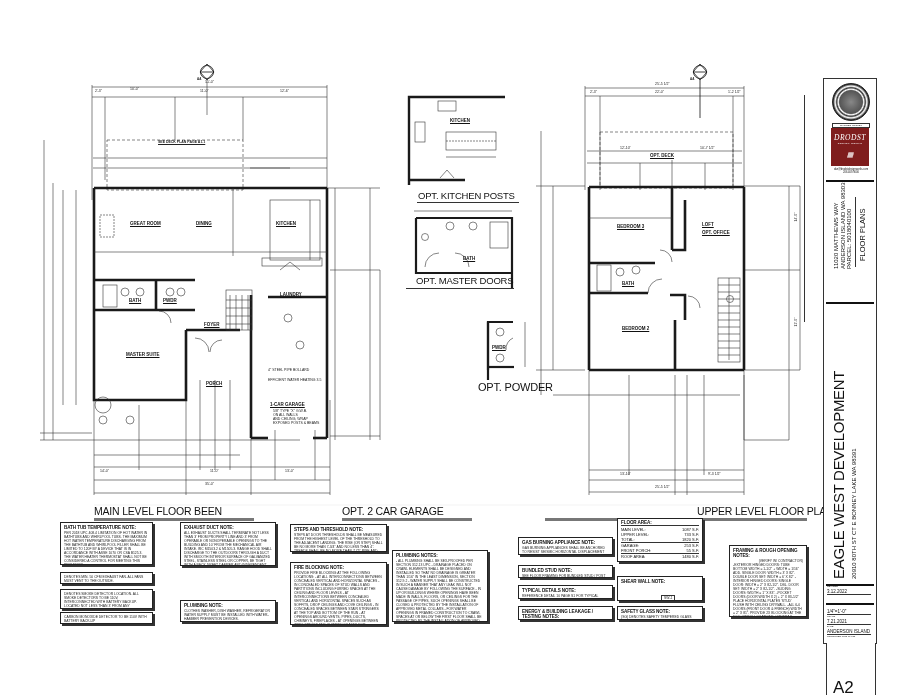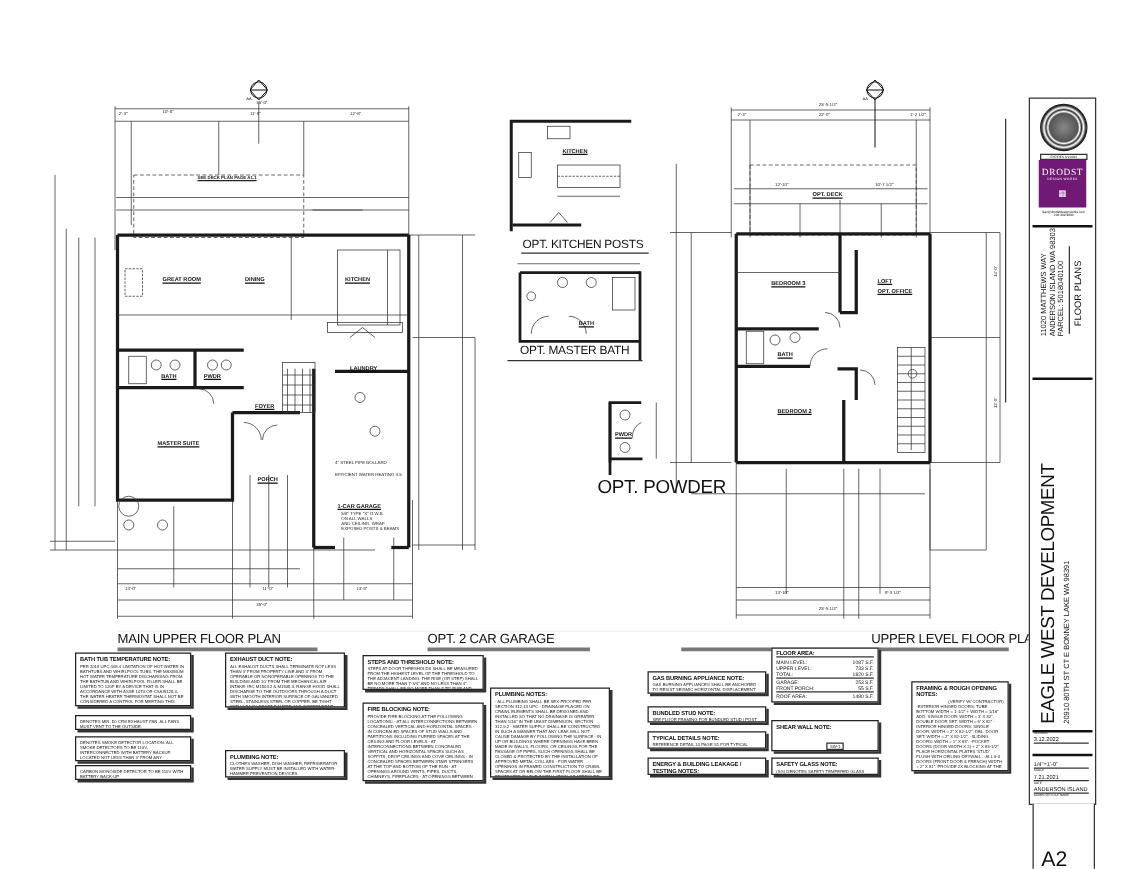--- a/index.html
+++ b/index.html
@@ -264,36 +264,36 @@
     <div>AND CEILING, WRAP</div>
     <div>EXPOSED POSTS &amp; BEAMS</div>
   </div>
   <div class="dim" style="left:268px;top:368px;">4" STEEL PIPE BOLLARD</div>
   <div class="dim" style="left:268px;top:378px;">EFFICIENT WATER HEATING 3.5</div>
   <div class="dim" style="left:100px;top:469px;">14'-0"</div>
   <div class="dim" style="left:210px;top:469px;">11'-0"</div>
   <div class="dim" style="left:285px;top:469px;">13'-0"</div>
   <div class="dim" style="left:205px;top:482px;">35'-0"</div>
 </div>
-<div class="plan-title" style="left:94px;top:505px;">MAIN UPPER FLOOR PLAN</div>
+<div class="plan-title" style="left:94px;top:505px;">MAIN LEVEL FLOOR BEEN</div>
 <div class="uline" style="left:94px;top:518px;width:160px;"></div>
 
 <div class="plan-title" style="left:342px;top:505px;">OPT. 2 CAR GARAGE</div>
 <div class="uline" style="left:342px;top:518px;width:130px;"></div>
 
 <div class="room" style="left:450px;top:118px;">KITCHEN</div>
 <div class="plan-title" style="left:418px;top:190px;font-size:9.5px;">OPT. KITCHEN POSTS</div>
 <div class="uline" style="left:417px;top:202px;width:102px;height:1px;background:#333;"></div>
 
 <div class="room" style="left:463px;top:256px;">BATH</div>
-<div class="plan-title" style="left:416px;top:275px;font-size:9.5px;">OPT. MASTER BATH</div>
+<div class="plan-title" style="left:416px;top:275px;font-size:9.5px;">OPT. MASTER DOORS</div>
 <div class="uline" style="left:406px;top:288px;width:108px;height:1px;background:#333;"></div>
 
 <div class="room" style="left:492px;top:345px;">PWDR</div>
-<div class="plan-title" style="left:478px;top:381px;font-size:15px;">OPT. POWDER</div>
+<div class="plan-title" style="left:478px;top:381px;font-size:11px;">OPT. POWDER</div>
 
 <div class="abs">
   <div class="dim" style="left:655px;top:82px;">25'-5 1/2"</div>
   <div class="dim" style="left:655px;top:90px;">22'-0"</div>
   <div class="dim" style="left:590px;top:90px;">2'-3"</div>
   <div class="dim" style="left:728px;top:90px;">1'-2 1/2"</div>
   <div class="dim" style="left:620px;top:146px;">12'-10"</div>
   <div class="dim" style="left:700px;top:146px;">10'-7 1/2"</div>
   <div class="room" style="left:650px;top:153px;">OPT. DECK</div>
   <div class="room" style="left:617px;top:224px;">BEDROOM 3</div>
@@ -406,21 +406,21 @@
   <div class="h">FRAMING &amp; ROUGH OPENING NOTES:</div>
   <div class="b" style="text-align:right;">(VERIFY W/ CONTRACTOR)</div>
   <div class="b">-EXTERIOR HINGED DOORS: TUBE BOTTOM WIDTH = 1-1/2" + WIDTH = 1/16" ADD. SINGLE DOOR: WIDTH = 3' x 82". DOUBLE DOOR SET: WIDTH = 6' x 82" -INTERIOR HINGED DOORS: SINGLE DOOR: WIDTH = 2" x 82-1/2". DBL. DOOR SET: WIDTH = 2" x 82-1/2". -SLIDING DOORS: WIDTH = 1" x 83". -POCKET DOORS (DOOR WIDTH x 2) + 2" x 83-1/2" PLACE HORIZONTAL PLATES 'STUD' FLUSH WITH CEILING DRYWALL. -ALL 6-0 DOORS (FRONT DOOR &amp; FRENCH) WIDTH = 2" x 81". PROVIDE 2x BLOCKING AT THE FOLLOWING LOCATIONS: HANDRAIL BACKING @ 34" CENTERLINE. TOWEL BAR BACKING @ 48" CENTERLINE. TOWEL RING BACKING @ 52". TOILET PAPER BACKING @ 26"</div>
 </div>
 
 <div class="tb">
 
   <div class="abs" style="left:8px;top:4px;width:36px;height:36px;border-radius:50%;border:1.5px solid #222;background:radial-gradient(circle,#888 0%,#555 45%,#fff 50%,#333 56%,#fff 62%,#222 70%);"></div>
   <div class="abs" style="left:8px;top:44px;width:36px;font-size:2.5px;text-align:center;border:0.5px solid #333;">EXPIRES 3/1/2023</div>
 
-  <div class="abs" style="left:7px;top:49px;width:38px;height:38px;background:#701a75;color:#fff;text-align:center;">
+  <div class="abs" style="left:7px;top:49px;width:38px;height:38px;background:#7f1d1d;color:#fff;text-align:center;font-style:italic;">
     <div style="font-size:7.5px;letter-spacing:0.5px;margin-top:5px;font-family:'Liberation Serif',serif;">DRODST</div>
     <div style="font-size:2.5px;letter-spacing:0.4px;">DESIGN WORKS</div>
     <div style="font-size:7px;margin-top:6px;">▦</div>
   </div>
   <div class="abs" style="left:4px;top:89px;width:46px;font-size:2.6px;text-align:center;line-height:3px;">
     <div>dan@drodstdesignworks.com</div>
     <div>206.409.9000</div>
   </div>
   <div class="abs" style="left:2px;top:101px;width:48px;height:2px;background:#111;"></div>
 

